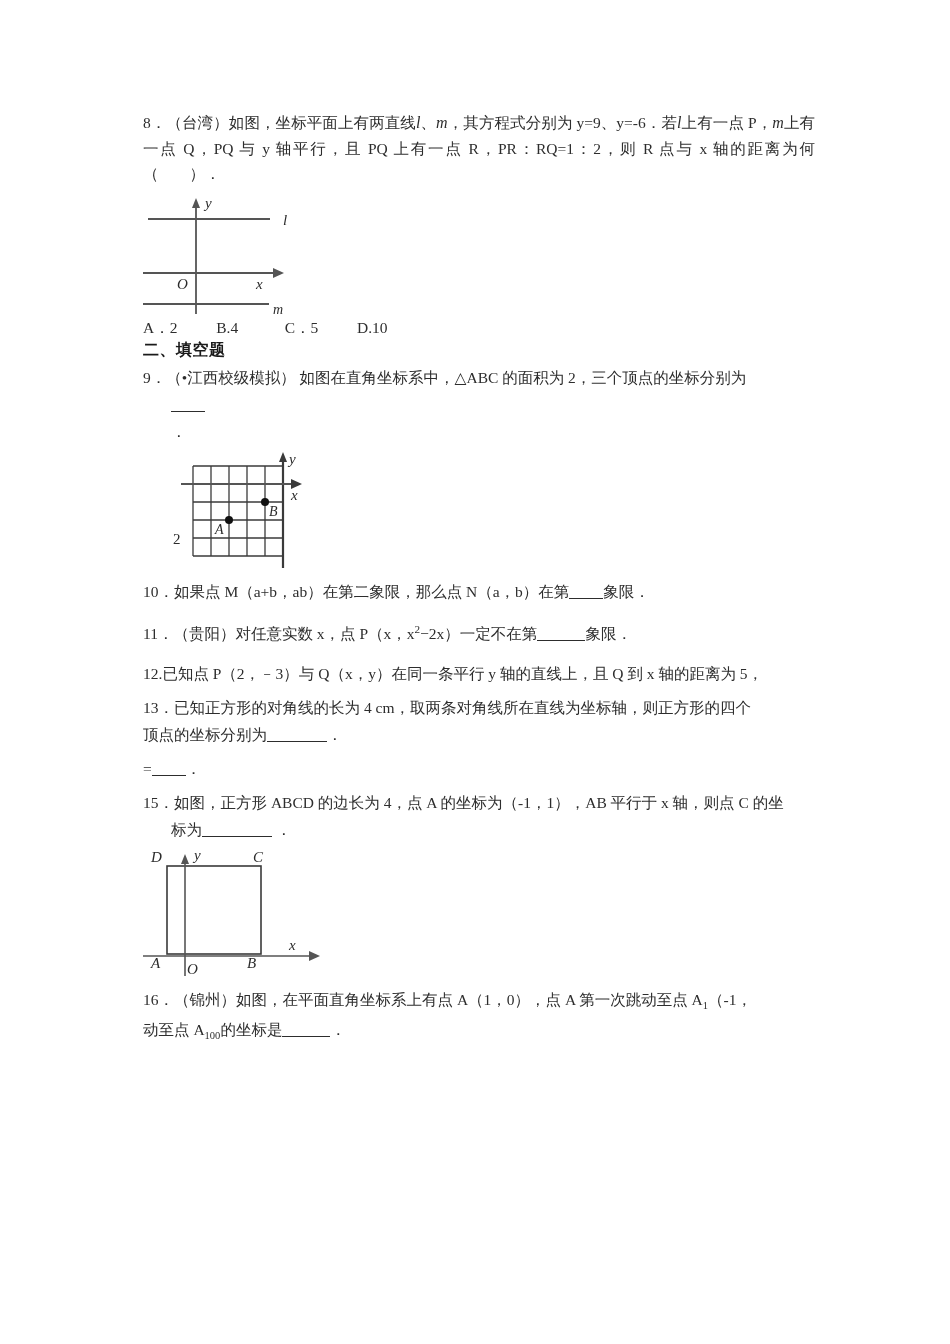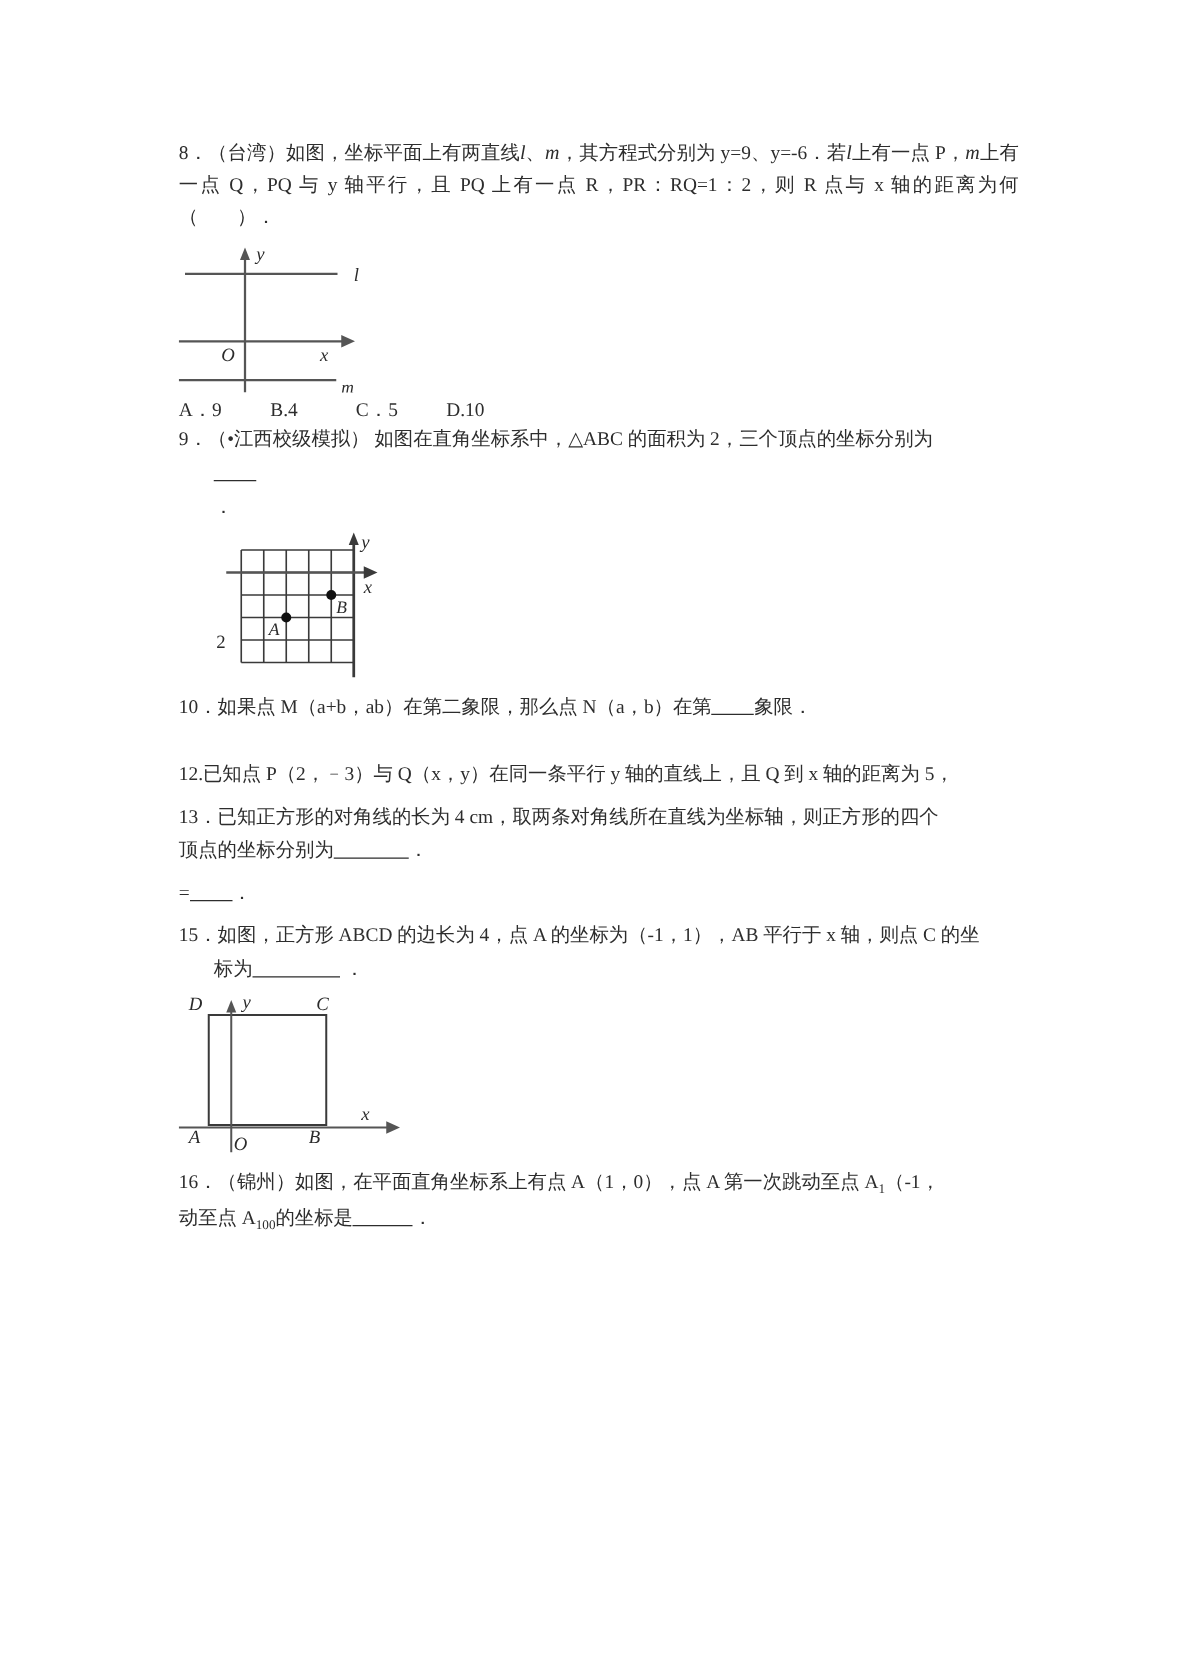--- a/index.html
+++ b/index.html
@@ -134,22 +134,23 @@
 
         <line x1="0" y1="112" x2="126" y2="112" stroke="#555" stroke-width="1.8"></line>
         <text x="62" y="16" font-size="15" font-style="italic">y</text>
         <text x="34" y="97" font-size="15" font-style="italic">O</text>
         <text x="113" y="97" font-size="15" font-style="italic">x</text>
         <text x="140" y="33" font-size="15" font-style="italic">l</text>
         <text x="130" y="122" font-size="14" font-style="italic">m</text>
       </svg>
     </div>
 
-    <div class="choices"><span class="choice">A．9</span>          <span class="choice">B.4</span>            <span class="choice">C．5</span>          <span class="choice">D.10</span></div>
-
+    <div class="choices"><span class="choice">A．2</span>          <span class="choice">B.4</span>            <span class="choice">C．5</span>          <span class="choice">D.10</span></div>
+
+    <div class="section-head">二、填空题</div>
 
     <div class="q">9．（•江西校级模拟）  如图在直角坐标系中，△ABC 的面积为 2，三个顶点的坐标分别为</div>
     <div class="q q-indent2"><span class="blank-s"></span></div>
     <div class="q q-indent2">．</div>
 
     <div class="fig fig2">
       <svg width="230" height="118" viewBox="0 0 230 118" style="margin-left:22px">
 
         <g stroke="#3a3a3a" stroke-width="1.3">
           <line x1="28" y1="16" x2="118" y2="16"></line>
@@ -178,20 +179,21 @@
         <text x="8" y="94" font-size="15">2</text>
         <text x="126" y="50" font-size="15" font-style="italic">x</text>
         <text x="124" y="14" font-size="15" font-style="italic">y</text>
       </svg>
     </div>
 
     <div class="spacer-sm"></div>
     <div class="q"><span>10．如果点 M（a+b，ab）在第二象限，那么点 N（a，b）在第</span><span class="blank-s"></span><span>象限．</span></div>
 
     <div class="spacer-md"></div>
+    <div class="q"><span>11．（贵阳）对任意实数 x，点 P（x，x</span><sup class="pw">2</sup><span>−2x）一定不在第</span><span class="blank-m"></span><span>象限．</span></div>
 
     <div class="spacer-md"></div>
     <div class="q">12.已知点 P（2，﹣3）与 Q（x，y）在同一条平行 y 轴的直线上，且 Q 到 x 轴的距离为 5，</div>
 
     <div class="spacer-sm"></div>
     <div class="q">13．已知正方形的对角线的长为 4 cm，取两条对角线所在直线为坐标轴，则正方形的四个</div>
     <div class="q"><span>顶点的坐标分别为</span><span class="blank-l"></span><span>．</span></div>
 
     <div class="spacer-sm"></div>
     <div class="q"><span>=</span><span class="blank-s"></span><span>．</span></div>

